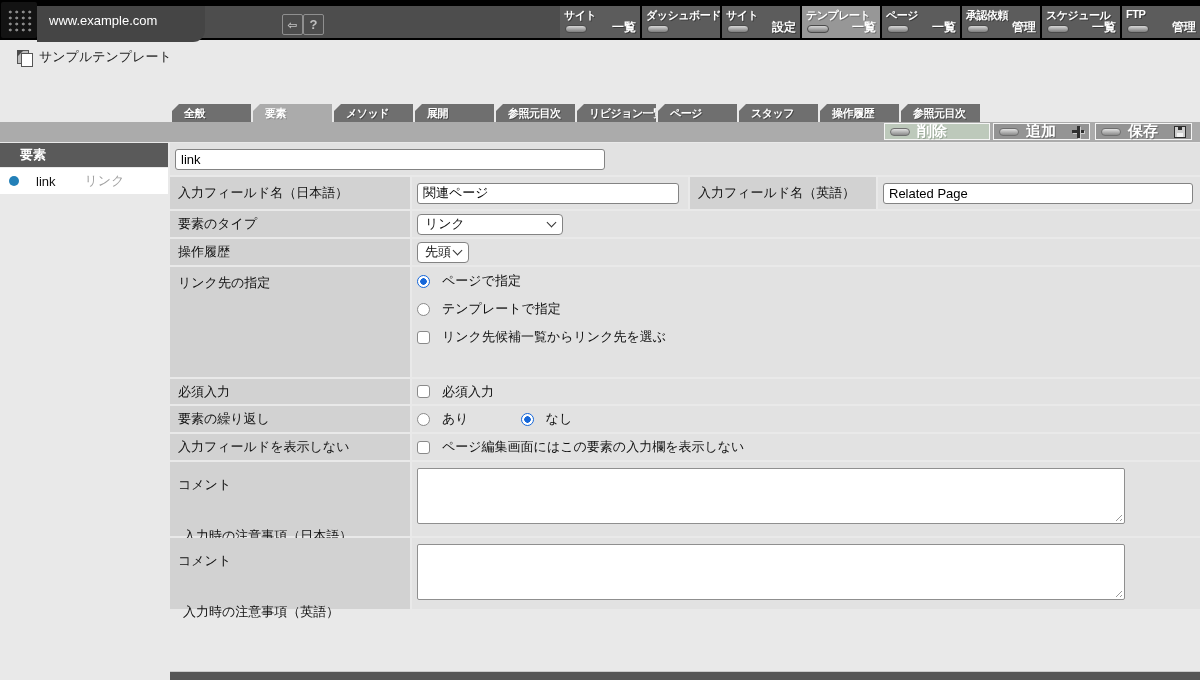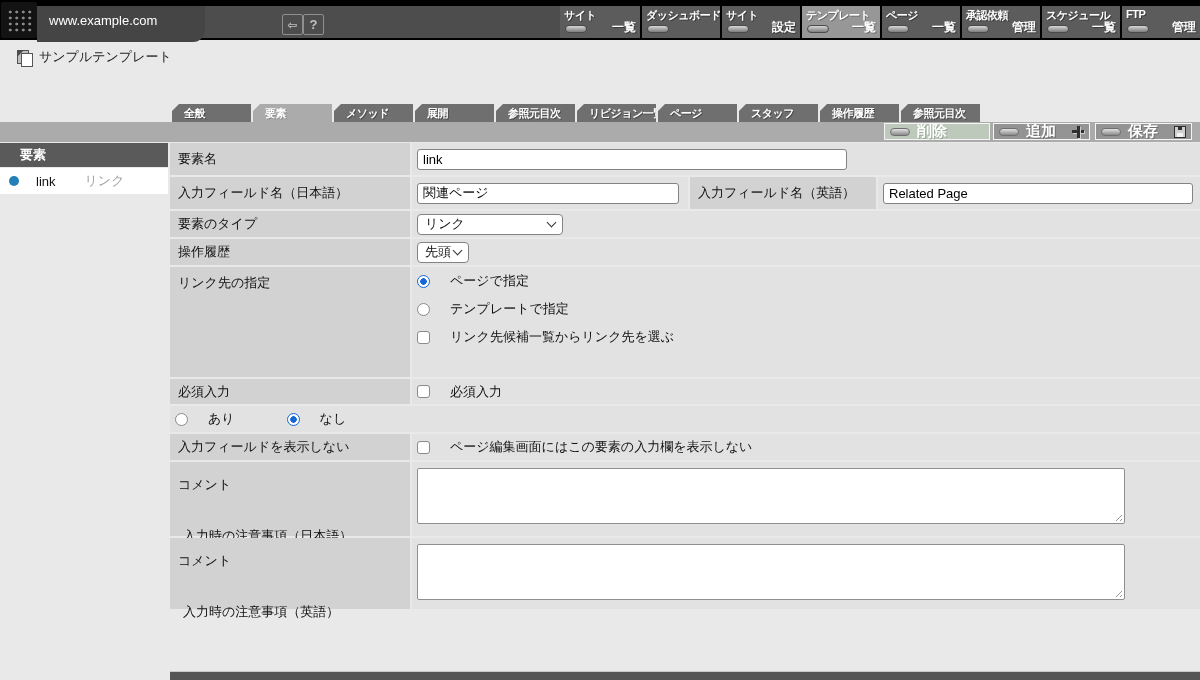--- a/index.html
+++ b/index.html
@@ -96,21 +96,21 @@
   .val2a{width:276px;flex:none;background:#e2e2e2;box-sizing:border-box;display:flex;
     align-items:center;padding-left:5px;}
   input.ti{height:21px;border:1.5px solid #838383;border-radius:3px;background:#fff;
     font-family:inherit;font-size:13px;padding:0 5px;box-sizing:border-box;}
   .ti.w-link{width:430px;} .ti.w-ja{width:262px;} .ti.w-en{width:310px;}
   .select{height:21px;border:1.5px solid #838383;border-radius:4px;background:#fff;
     box-sizing:border-box;display:flex;align-items:center;padding:0 7px;cursor:pointer;}
   .select .chev{width:6px;height:6px;border-right:1.7px solid #333;border-bottom:1.7px solid #333;
     transform:rotate(45deg);margin-left:auto;margin-top:-3px;}
   .select.w-type{width:146px;} .select.w-order{width:52px;}
-  .optline{display:flex;align-items:center;gap:20px;height:28px;}
+  .optline{display:flex;align-items:center;gap:12px;height:28px;}
   .optline.h26{height:26px;}
   .radio{width:13px;height:13px;border-radius:50%;border:1.5px solid #8a8a8a;background:#fff;
     box-sizing:border-box;flex:none;cursor:pointer;}
   .radio.checked{border:1.5px solid #1667d9;background:radial-gradient(circle,#1667d9 0 3px,#fff 3.5px);}
   .checkbox{width:13px;height:13px;border-radius:3px;border:1.5px solid #8a8a8a;background:#fff;
     box-sizing:border-box;flex:none;position:relative;cursor:pointer;}
   .checkbox.checked{background:#1667d9;border-color:#1667d9;}
   .checkbox.checked::after{content:"";position:absolute;left:4px;top:0.5px;width:3.5px;height:7.5px;
     border:solid #fff;border-width:0 2px 2px 0;transform:rotate(40deg);}
   .gap60{width:52px;}
@@ -229,21 +229,20 @@
   <div class="sbitem">
     <span class="sbbullet"></span>
     <span class="sbname">link</span>
     <span class="sblabel">リンク</span>
   </div>
 </div>
 
 <div class="main">
 
   <div class="row r1">
-    <div class="lbl">要素名</div>
     <div class="val">
       <input class="ti w-link" type="text" value="link" style="">
     </div>
   </div>
 
   <div class="row r2">
     <div class="lbl">入力フィールド名（日本語）</div>
     <div class="val2a">
       <input class="ti w-ja" type="text" value="関連ページ" style="">
     </div>
@@ -295,20 +294,21 @@
     <div class="lbl">必須入力</div>
     <div class="val">
       <div class="optline h26">
         <span class="checkbox"></span>
         <span>必須入力</span>
       </div>
     </div>
   </div>
 
   <div class="row r7">
+    <div class="lbl">要素の繰り返し</div>
     <div class="val">
       <div class="optline h26">
         <span class="radio"></span>
         <span>あり</span>
       </div>
       <span class="gap60"></span>
       <div class="optline h26">
         <span class="radio checked"></span>
         <span>なし</span>
       </div>

